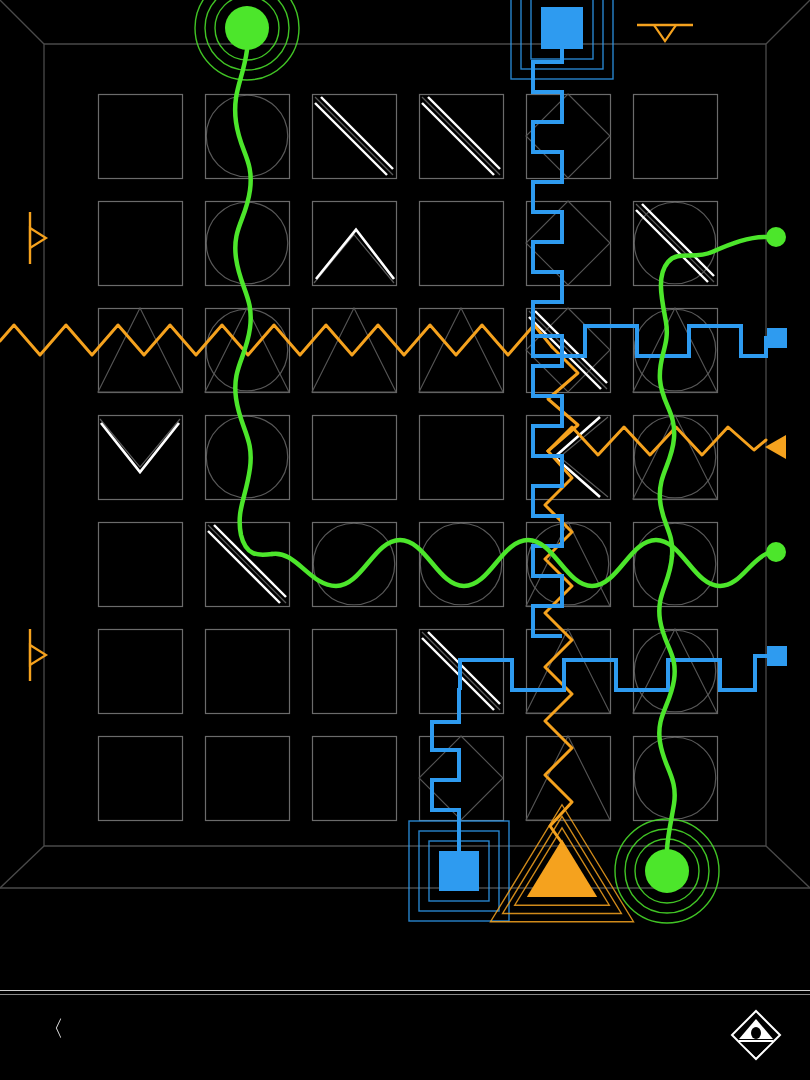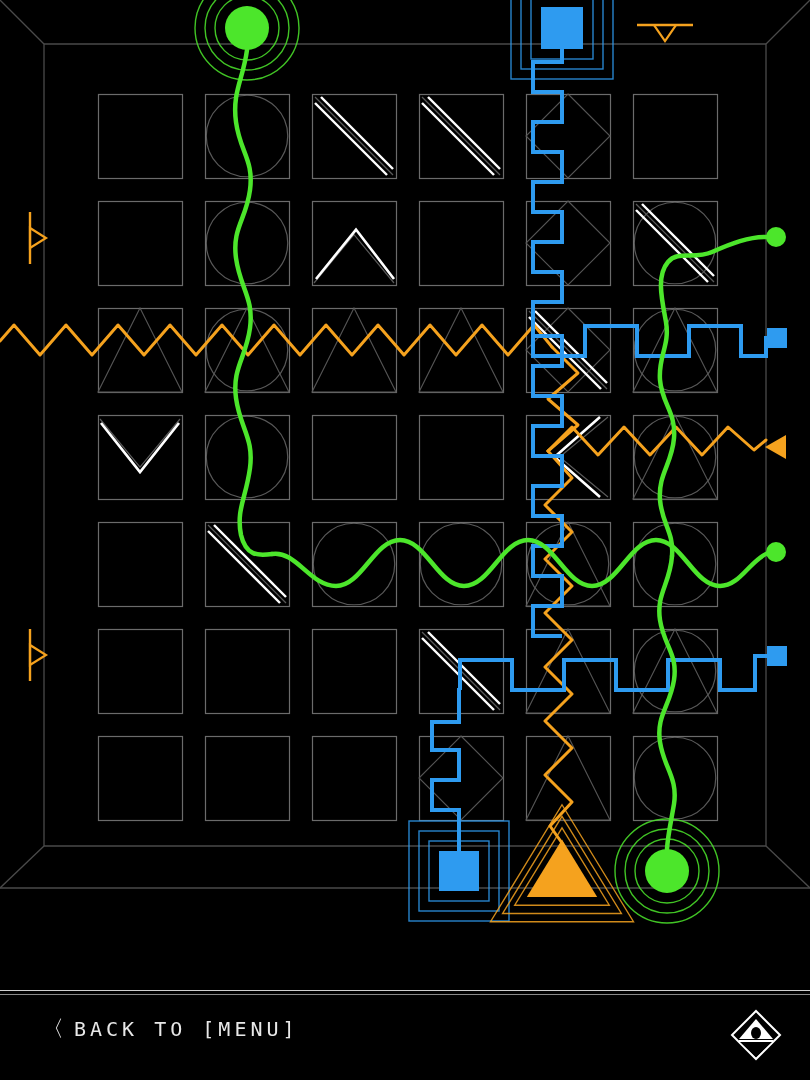--- a/index.html
+++ b/index.html
@@ -364,21 +364,20 @@
 
     </svg>
   </div>
 
   <div class="bottombar">
     <div class="rule"></div>
     <div class="rule2"></div>
 
     <div class="backbtn">
       <span class="chev">〈</span>
-      <span class="lbl">BACK TO [MENU]</span>
     </div>
 
     <div class="logo">
       <svg width="52" height="52" viewBox="0 0 52 52">
         <path d="M26,2 L50,26 L26,50 L2,26 Z" fill="none" stroke="#ffffff" stroke-width="2"></path>
         <path d="M26,10 L43,30 L9,30 Z" fill="#ffffff"></path>
         <ellipse cx="26" cy="24" rx="5" ry="6" fill="#000000"></ellipse>
         <path d="M9,32 L43,32 L26,48 Z" fill="#000000"></path>
         <path d="M9,32 L43,32" stroke="#ffffff" stroke-width="2"></path>
       </svg>

